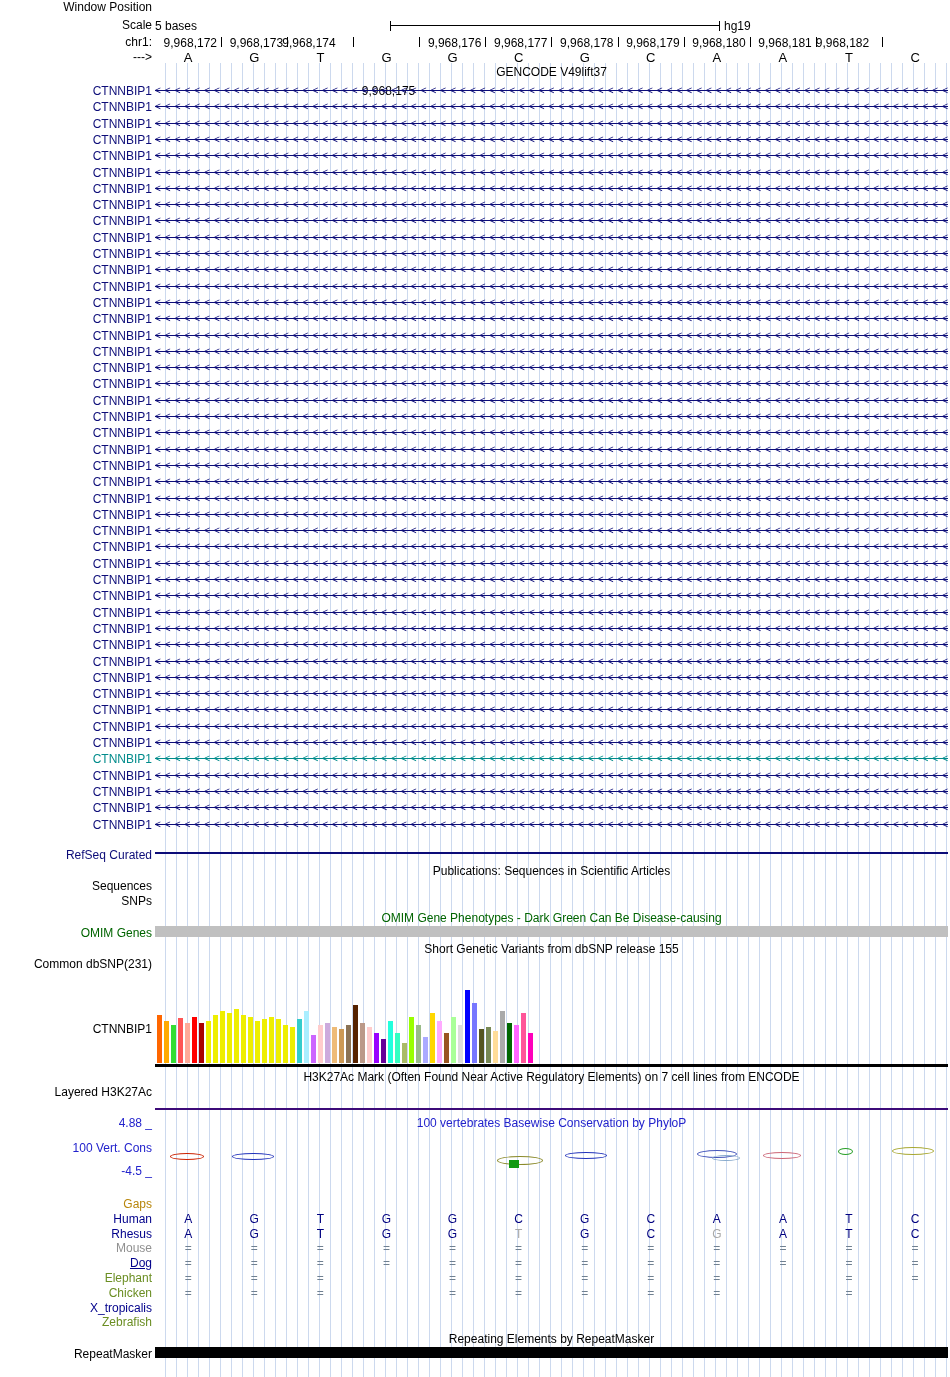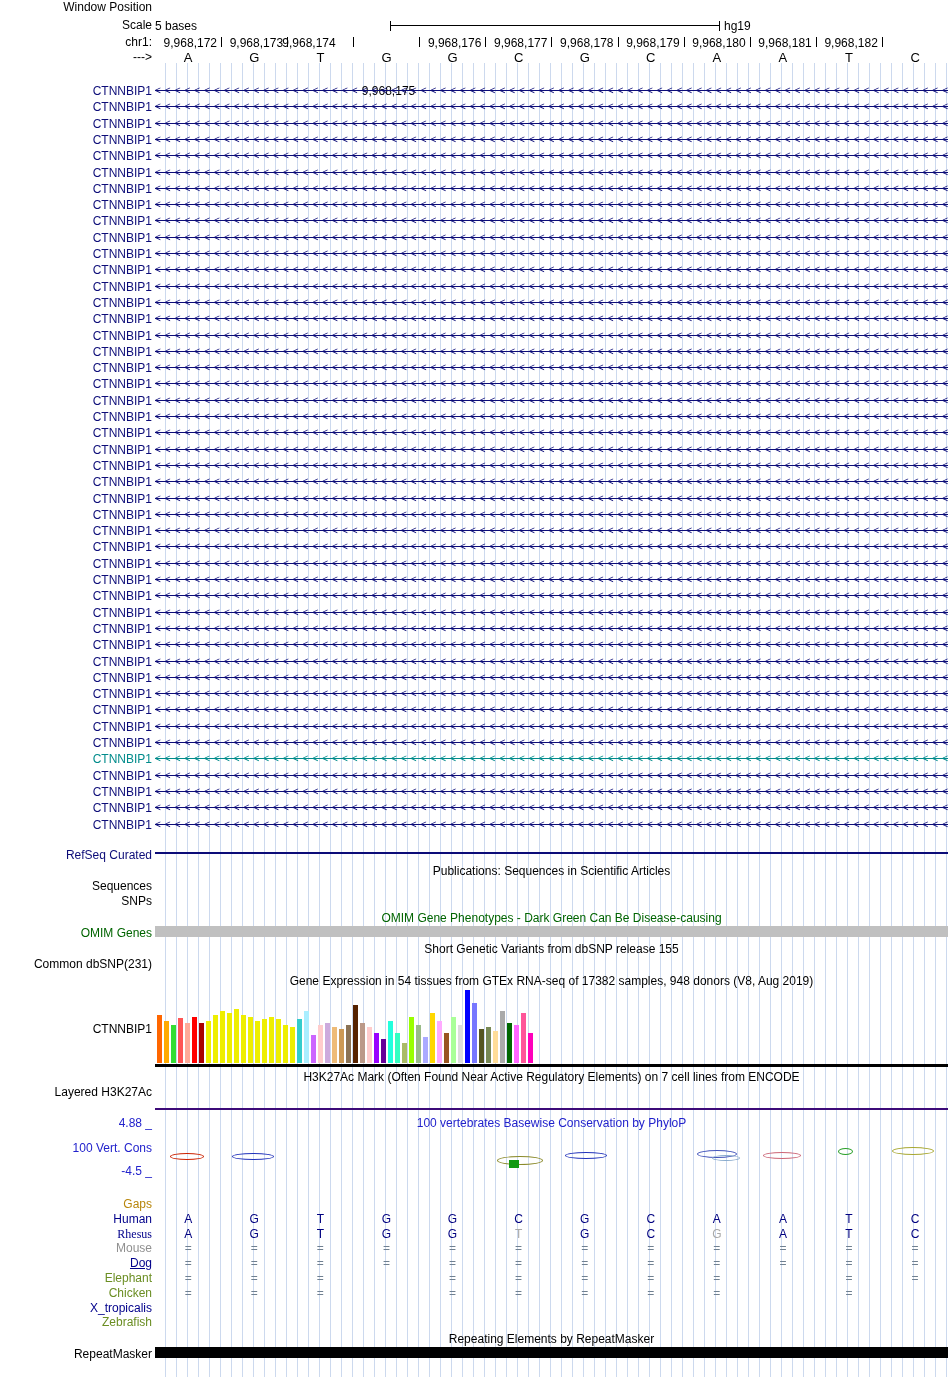--- a/index.html
+++ b/index.html
@@ -22,36 +22,36 @@
   <div class="lbl" style="top:1px">Window Position</div>
 
   <div class="lbl" style="top:19px">Scale</div>
   <div style="position:absolute;left:155px;top:19px;width:230px;">5 bases</div>
   <div class="scalebar"></div>
   <div style="position:absolute;left:724px;top:19px">hg19</div>
 
   <div class="lbl" style="top:36px">chr1:</div>
   <div class="lbl" style="top:51px">---&gt;</div>
 
+  <div class="center" style="top:66px">GENCODE V49lift37</div>
 
   <div class="lbl" style="top:849px;color:#0c0c78">RefSeq Curated</div>
   <div style="position:absolute;left:155px;top:852px;width:793px;height:2px;background:#0c0c78"></div>
 
   <div class="center" style="top:865px">Publications: Sequences in Scientific Articles</div>
   <div class="lbl" style="top:880px">Sequences</div>
   <div class="lbl" style="top:895px">SNPs</div>
 
   <div class="center" style="top:912px;color:#006400">OMIM Gene Phenotypes - Dark Green Can Be Disease-causing</div>
   <div class="lbl" style="top:927px;color:#006400">OMIM Genes</div>
   <div style="position:absolute;left:155px;top:926px;width:793px;height:11px;background:#c0c0c0"></div>
 
   <div class="center" style="top:943px">Short Genetic Variants from dbSNP release 155</div>
   <div class="lbl" style="top:958px">Common dbSNP(231)</div>
 
-  <div class="center" style="top:975px">Gene Expression in 54 tissues from GTEx RNA-seq of 17382 samples, 948 donors (V8, Aug 2019)</div>
   <div class="lbl" style="top:1023px">CTNNBIP1</div>
   <div style="position:absolute;left:155px;top:1064px;width:793px;height:3px;background:#000"></div>
 
   <div class="center" style="top:1071px">H3K27Ac Mark (Often Found Near Active Regulatory Elements) on 7 cell lines from ENCODE</div>
   <div class="lbl" style="top:1086px">Layered H3K27Ac</div>
   <div style="position:absolute;left:155px;top:1108px;width:793px;height:2px;background:#3c0a78"></div>
 
   <div class="lbl" style="top:1117px;color:#2222cc">4.88 _</div>
   <div class="center" style="top:1117px;color:#2222cc">100 vertebrates Basewise Conservation by PhyloP</div>
   <div class="lbl" style="top:1142px;color:#2222cc">100 Vert. Cons</div>
@@ -74,21 +74,21 @@
     <div style="position: absolute; left: 485.415px; top: 36px; width: 62px; text-align: right;">9,968,177</div>
     <div style="position: absolute; left: 551px; top: 37px; width: 1px; height: 10px; background: rgb(0, 0, 0);"></div>
     <div style="position: absolute; left: 551.498px; top: 36px; width: 62px; text-align: right;">9,968,178</div>
     <div style="position: absolute; left: 618px; top: 37px; width: 1px; height: 10px; background: rgb(0, 0, 0);"></div>
     <div style="position: absolute; left: 617.581px; top: 36px; width: 62px; text-align: right;">9,968,179</div>
     <div style="position: absolute; left: 684px; top: 37px; width: 1px; height: 10px; background: rgb(0, 0, 0);"></div>
     <div style="position: absolute; left: 683.664px; top: 36px; width: 62px; text-align: right;">9,968,180</div>
     <div style="position: absolute; left: 750px; top: 37px; width: 1px; height: 10px; background: rgb(0, 0, 0);"></div>
     <div style="position: absolute; left: 749.747px; top: 36px; width: 62px; text-align: right;">9,968,181</div>
     <div style="position: absolute; left: 816px; top: 37px; width: 1px; height: 10px; background: rgb(0, 0, 0);"></div>
-    <div style="position: absolute; left: 815.83px; top: 36px; width: 62px; text-align: right;">9,968,182</div>
+    <div style="position: absolute; left: 815.83px; top: 36px; width: 62px; text-align: left;">9,968,182</div>
     <div style="position: absolute; left: 882px; top: 37px; width: 1px; height: 10px; background: rgb(0, 0, 0);"></div>
     <div style="position: absolute; left: 188.2px; top: 50px; transform: translateX(-50%); font-size: 13px;">A</div>
     <div style="position: absolute; left: 254.283px; top: 50px; transform: translateX(-50%); font-size: 13px;">G</div>
     <div style="position: absolute; left: 320.366px; top: 50px; transform: translateX(-50%); font-size: 13px;">T</div>
     <div style="position: absolute; left: 386.449px; top: 50px; transform: translateX(-50%); font-size: 13px;">G</div>
     <div style="position: absolute; left: 452.532px; top: 50px; transform: translateX(-50%); font-size: 13px;">G</div>
     <div style="position: absolute; left: 518.615px; top: 50px; transform: translateX(-50%); font-size: 13px;">C</div>
     <div style="position: absolute; left: 584.698px; top: 50px; transform: translateX(-50%); font-size: 13px;">G</div>
     <div style="position: absolute; left: 650.781px; top: 50px; transform: translateX(-50%); font-size: 13px;">C</div>
     <div style="position: absolute; left: 716.864px; top: 50px; transform: translateX(-50%); font-size: 13px;">A</div>
@@ -258,21 +258,21 @@
     <div style="position: absolute; left: 320.366px; top: 1212px; transform: translateX(-50%); color: rgb(0, 0, 128);">T</div>
     <div style="position: absolute; left: 386.449px; top: 1212px; transform: translateX(-50%); color: rgb(0, 0, 128);">G</div>
     <div style="position: absolute; left: 452.532px; top: 1212px; transform: translateX(-50%); color: rgb(0, 0, 128);">G</div>
     <div style="position: absolute; left: 518.615px; top: 1212px; transform: translateX(-50%); color: rgb(0, 0, 128);">C</div>
     <div style="position: absolute; left: 584.698px; top: 1212px; transform: translateX(-50%); color: rgb(0, 0, 128);">G</div>
     <div style="position: absolute; left: 650.781px; top: 1212px; transform: translateX(-50%); color: rgb(0, 0, 128);">C</div>
     <div style="position: absolute; left: 716.864px; top: 1212px; transform: translateX(-50%); color: rgb(0, 0, 128);">A</div>
     <div style="position: absolute; left: 782.947px; top: 1212px; transform: translateX(-50%); color: rgb(0, 0, 128);">A</div>
     <div style="position: absolute; left: 849.03px; top: 1212px; transform: translateX(-50%); color: rgb(0, 0, 128);">T</div>
     <div style="position: absolute; left: 915.113px; top: 1212px; transform: translateX(-50%); color: rgb(0, 0, 128);">C</div>
-    <div style="position: absolute; right: 798px; top: 1227px; color: rgb(0, 0, 139); font-family: Liberation Serif, serif;">Rhesus</div>
+    <div style="position: absolute; right: 798px; top: 1227px; color: rgb(0, 0, 139);">Rhesus</div>
     <div style="position: absolute; left: 188.2px; top: 1227px; transform: translateX(-50%); color: rgb(0, 0, 128);">A</div>
     <div style="position: absolute; left: 254.283px; top: 1227px; transform: translateX(-50%); color: rgb(0, 0, 128);">G</div>
     <div style="position: absolute; left: 320.366px; top: 1227px; transform: translateX(-50%); color: rgb(0, 0, 128);">T</div>
     <div style="position: absolute; left: 386.449px; top: 1227px; transform: translateX(-50%); color: rgb(0, 0, 128);">G</div>
     <div style="position: absolute; left: 452.532px; top: 1227px; transform: translateX(-50%); color: rgb(0, 0, 128);">G</div>
     <div style="position: absolute; left: 518.615px; top: 1227px; transform: translateX(-50%); color: rgb(169, 169, 169);">T</div>
     <div style="position: absolute; left: 584.698px; top: 1227px; transform: translateX(-50%); color: rgb(0, 0, 128);">G</div>
     <div style="position: absolute; left: 650.781px; top: 1227px; transform: translateX(-50%); color: rgb(0, 0, 128);">C</div>
     <div style="position: absolute; left: 716.864px; top: 1227px; transform: translateX(-50%); color: rgb(169, 169, 169);">G</div>
     <div style="position: absolute; left: 782.947px; top: 1227px; transform: translateX(-50%); color: rgb(0, 0, 128);">A</div>

